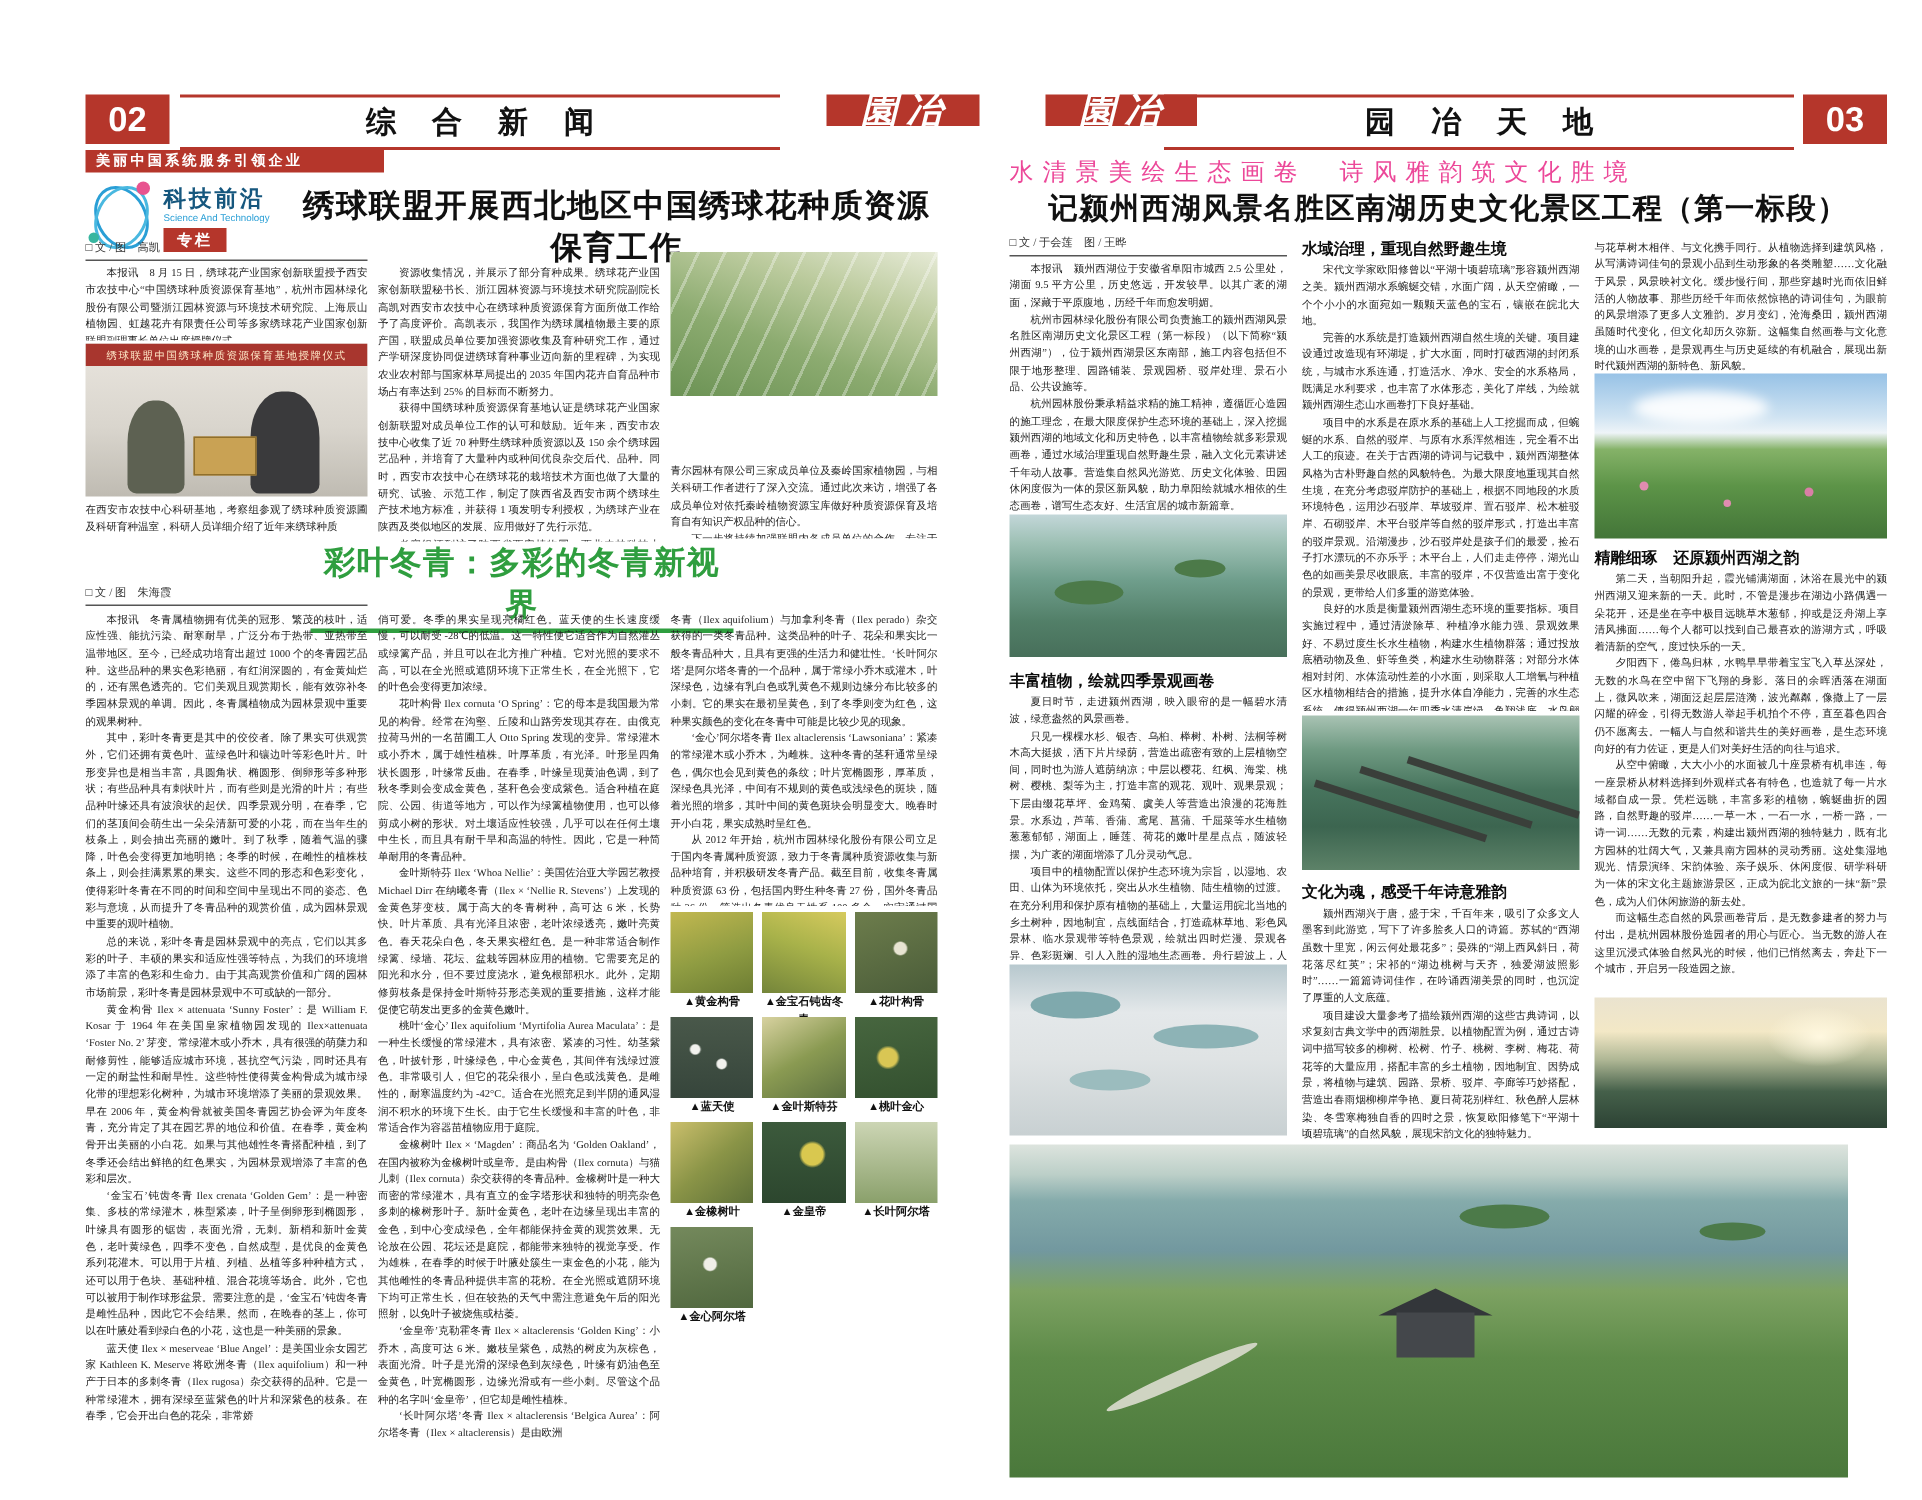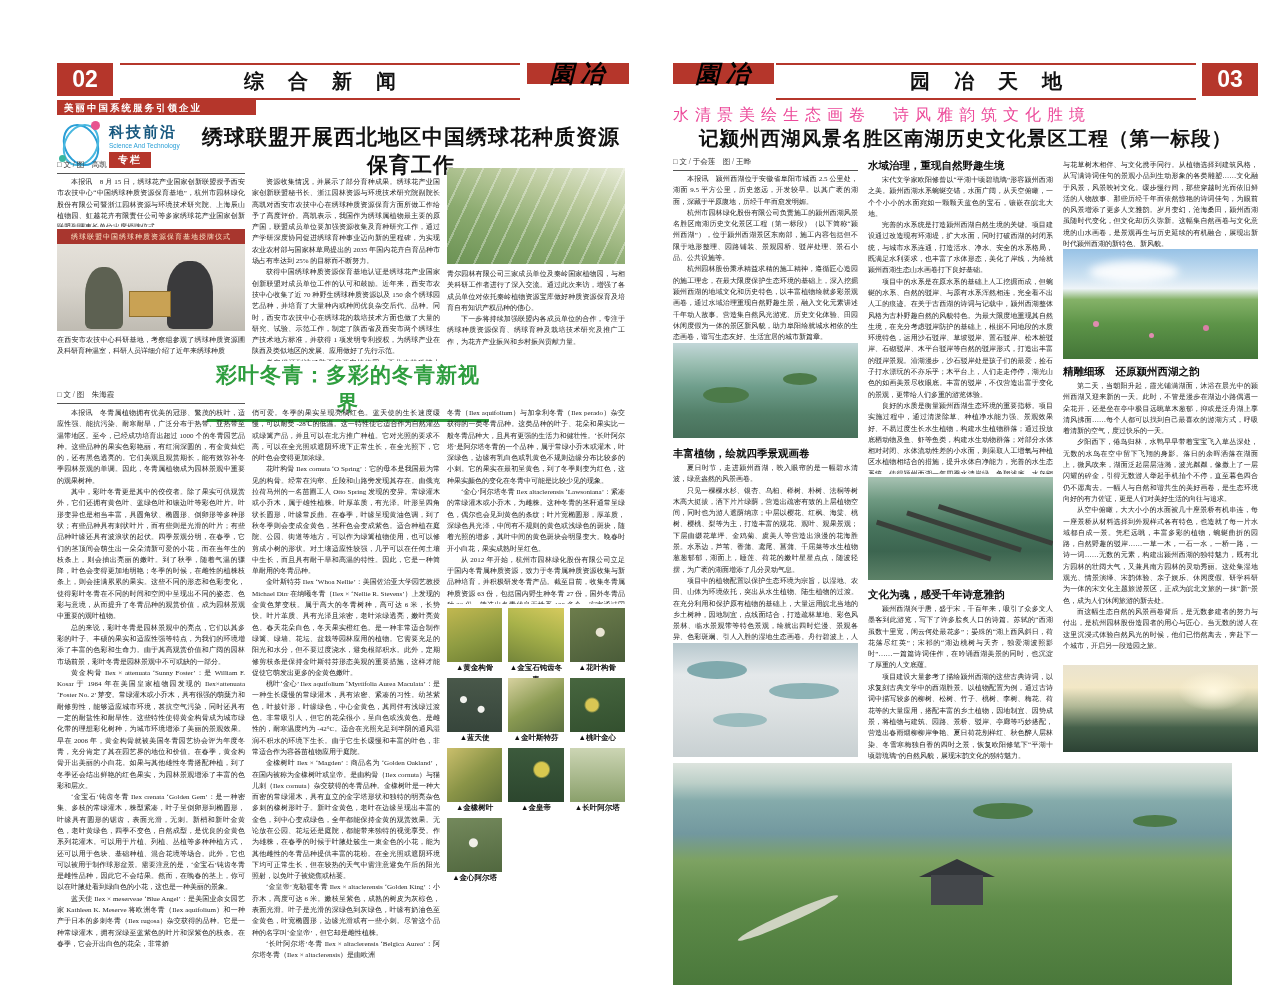--- a/index.html
+++ b/index.html
@@ -9,22 +9,22 @@
   #pageL{left:57px;top:63px;width:568px;height:920px;}
   #pageR{left:673px;top:63px;width:585px;height:925px;}
   .abs{position:absolute;}
   .red{background:#b5362b;}
   .h-num{width:56px;height:33px;color:#fff;font:bold 23px "Liberation Sans",sans-serif;
          display:flex;align-items:center;justify-content:center;}
   .h-center{height:33px;border-top:2.5px solid #b5362b;border-bottom:2.5px solid #b5362b;
             display:flex;align-items:center;justify-content:center;}
   .h-center span{font:bold 20px "Liberation Sans",sans-serif;color:#111;
                  letter-spacing:24px;padding-left:24px;}
-  .h-mast{height:21px;color:#000000;display:flex;align-items:center;justify-content:center;
-          font:bold italic 24px "Liberation Serif",serif;letter-spacing:6px;padding-left:4px;}
+  .h-mast{height:21px;color:#ffffff;display:flex;align-items:center;justify-content:center;
+          font:bold italic 24px "Liberation Serif",serif;letter-spacing:6px;padding-left:4px;margin-left:24px;}
   .banner{color:#fff;font:bold 9.5px "Liberation Sans",sans-serif;letter-spacing:2px;
           line-height:15px;padding-left:7px;}
   
   .orbwrap{width:46px;height:46px;}
   .orb{position:absolute;left:2px;top:7px;width:40px;height:30px;border:2.5px solid #2a9fd6;
        border-radius:50%;}
   .orb.o2{transform:rotate(62deg);}
   .orb.o3{transform:rotate(-62deg);border-color:#49b8e0;}
   .dot{position:absolute;border-radius:50%;}
   .logo-title{font:bold 15px "Liberation Sans",sans-serif;color:#16577e;letter-spacing:2px;}
@@ -138,21 +138,21 @@
   <div class="abs cap" style="left:0;top:272px;width:188px;height:24px;">在西安市农技中心科研基地，考察组参观了绣球种质资源圃及科研育种温室，科研人员详细介绍了近年来绣球种质</div>
 
   <div class="abs col" style="left:195px;top:114px;width:188px;height:184px;">
     <p>资源收集情况，并展示了部分育种成果。绣球花产业国家创新联盟秘书长、浙江园林资源与环境技术研究院副院长高凯对西安市农技中心在绣球种质资源保育方面所做工作给予了高度评价。高凯表示，我国作为绣球属植物最主要的原产国，联盟成员单位要加强资源收集及育种研究工作，通过产学研深度协同促进绣球育种事业迈向新的里程碑，为实现农业农村部与国家林草局提出的 2035 年国内花卉自育品种市场占有率达到 25% 的目标而不断努力。</p>
     <p>获得中国绣球种质资源保育基地认证是绣球花产业国家创新联盟对成员单位工作的认可和鼓励。近年来，西安市农技中心收集了近 70 种野生绣球种质资源以及 150 余个绣球园艺品种，并培育了大量种内或种间优良杂交后代、品种。同时，西安市农技中心在绣球花的栽培技术方面也做了大量的研究、试验、示范工作，制定了陕西省及西安市两个绣球生产技术地方标准，并获得 1 项发明专利授权，为绣球产业在陕西及类似地区的发展、应用做好了先行示范。</p>
     <p>考察组还到访了陕西省西安植物园、西北农林科技大学、</p>
   </div>
 
   <div class="ph ph-greenhouse" style="left:390px;top:105px;width:178px;height:96px;"></div>
   <div class="abs col" style="left:390px;top:206px;width:178px;height:90px;">
-    <p style="text-indent:0;">青尔园林有限公司三家成员单位及秦岭国家植物园，与相关科研工作者进行了深入交流。通过此次来访，增强了各成员单位对依托秦岭植物资源宝库做好种质资源保育及培育自有知识产权品种的信心。</p>
+    <p style="text-indent:0;margin-top:40px;">青尔园林有限公司三家成员单位及秦岭国家植物园，与相关科研工作者进行了深入交流。通过此次来访，增强了各成员单位对依托秦岭植物资源宝库做好种质资源保育及培育自有知识产权品种的信心。</p>
     <p>下一步将持续加强联盟内各成员单位的合作，专注于绣球种质资源保育、绣球育种及栽培技术研究及推广工作，为花卉产业振兴和乡村振兴贡献力量。</p>
   </div>
 
   <div class="abs t-green" style="left:150px;top:298px;width:282px;">彩叶冬青：多彩的冬青新视界</div>
   <div class="abs byline" style="left:0;top:327px;width:188px;">□ 文 / 图　朱海霞</div>
 
   <div class="abs col" style="left:0;top:345px;width:188px;height:560px;">
     <p>本报讯　冬青属植物拥有优美的冠形、繁茂的枝叶，适应性强、能抗污染、耐寒耐旱，广泛分布于热带、亚热带至温带地区。至今，已经成功培育出超过 1000 个的冬青园艺品种。这些品种的果实色彩艳丽，有红润深圆的，有金黄灿烂的，还有黑色透亮的。它们美观且观赏期长，能有效弥补冬季园林景观的单调。因此，冬青属植物成为园林景观中重要的观果树种。</p>
     <p>其中，彩叶冬青更是其中的佼佼者。除了果实可供观赏外，它们还拥有黄色叶、蓝绿色叶和镶边叶等彩色叶片。叶形变异也是相当丰富，具圆角状、椭圆形、倒卵形等多种形状；有些品种具有刺状叶片，而有些则是光滑的叶片；有些品种叶缘还具有波浪状的起伏。四季景观分明，在春季，它们的茎顶间会萌生出一朵朵清新可爱的小花，而在当年生的枝条上，则会抽出亮丽的嫩叶。到了秋季，随着气温的骤降，叶色会变得更加地明艳；冬季的时候，在雌性的植株枝条上，则会挂满累累的果实。这些不同的形态和色彩变化，使得彩叶冬青在不同的时间和空间中呈现出不同的姿态、色彩与意境，从而提升了冬青品种的观赏价值，成为园林景观中重要的观叶植物。</p>
     <p>总的来说，彩叶冬青是园林景观中的亮点，它们以其多彩的叶子、丰硕的果实和适应性强等特点，为我们的环境增添了丰富的色彩和生命力。由于其高观赏价值和广阔的园林市场前景，彩叶冬青是园林景观中不可或缺的一部分。</p>

